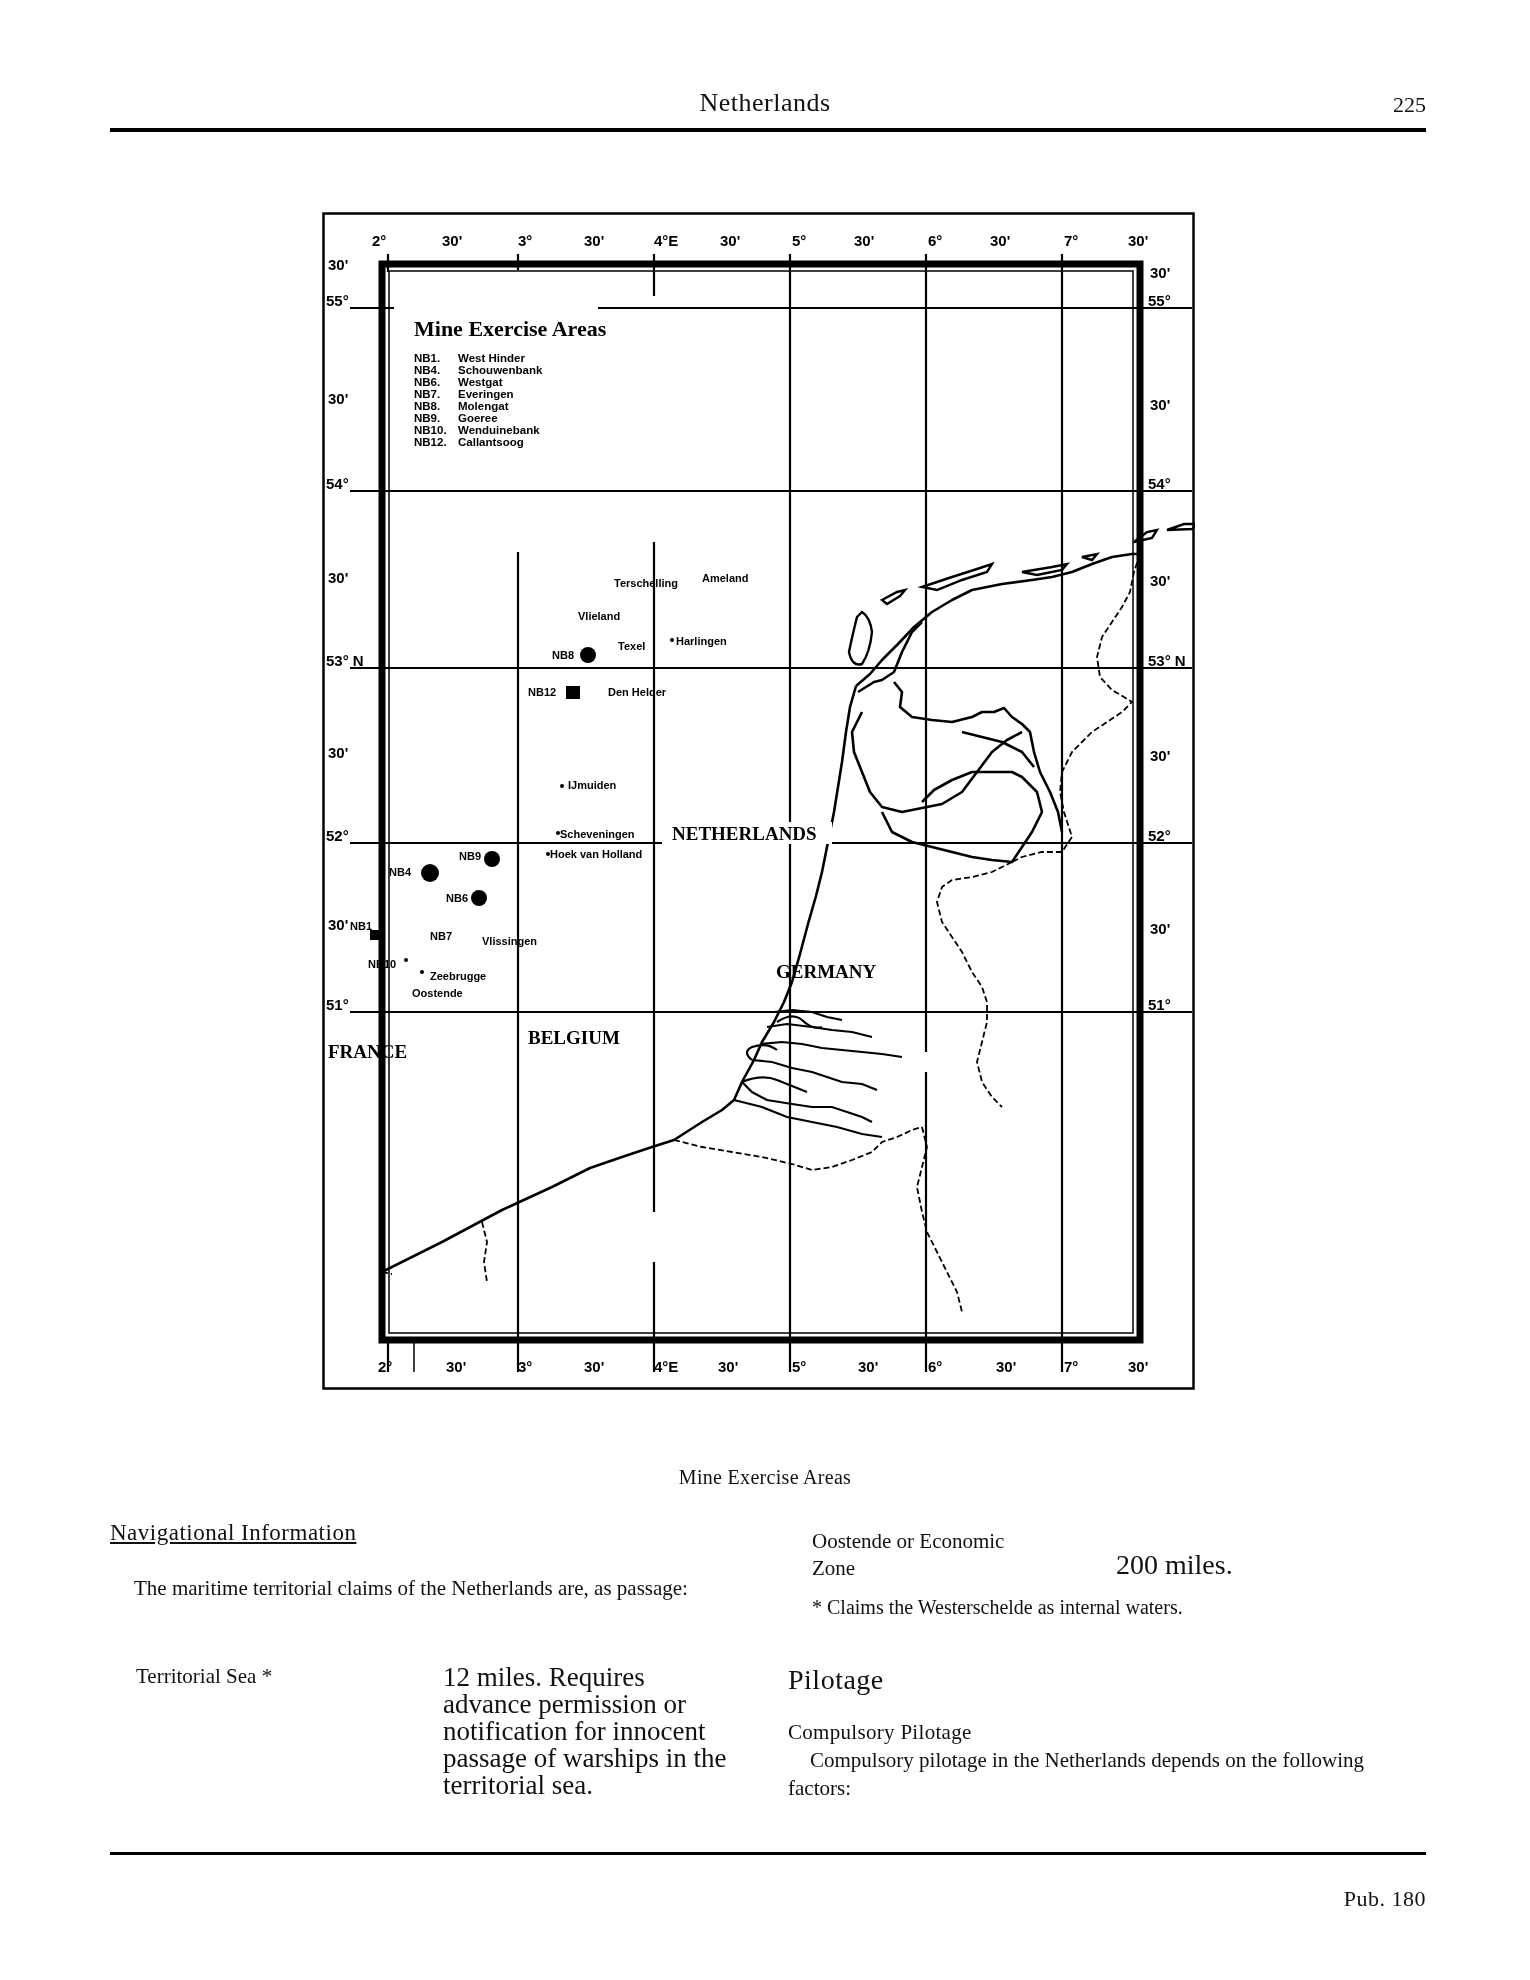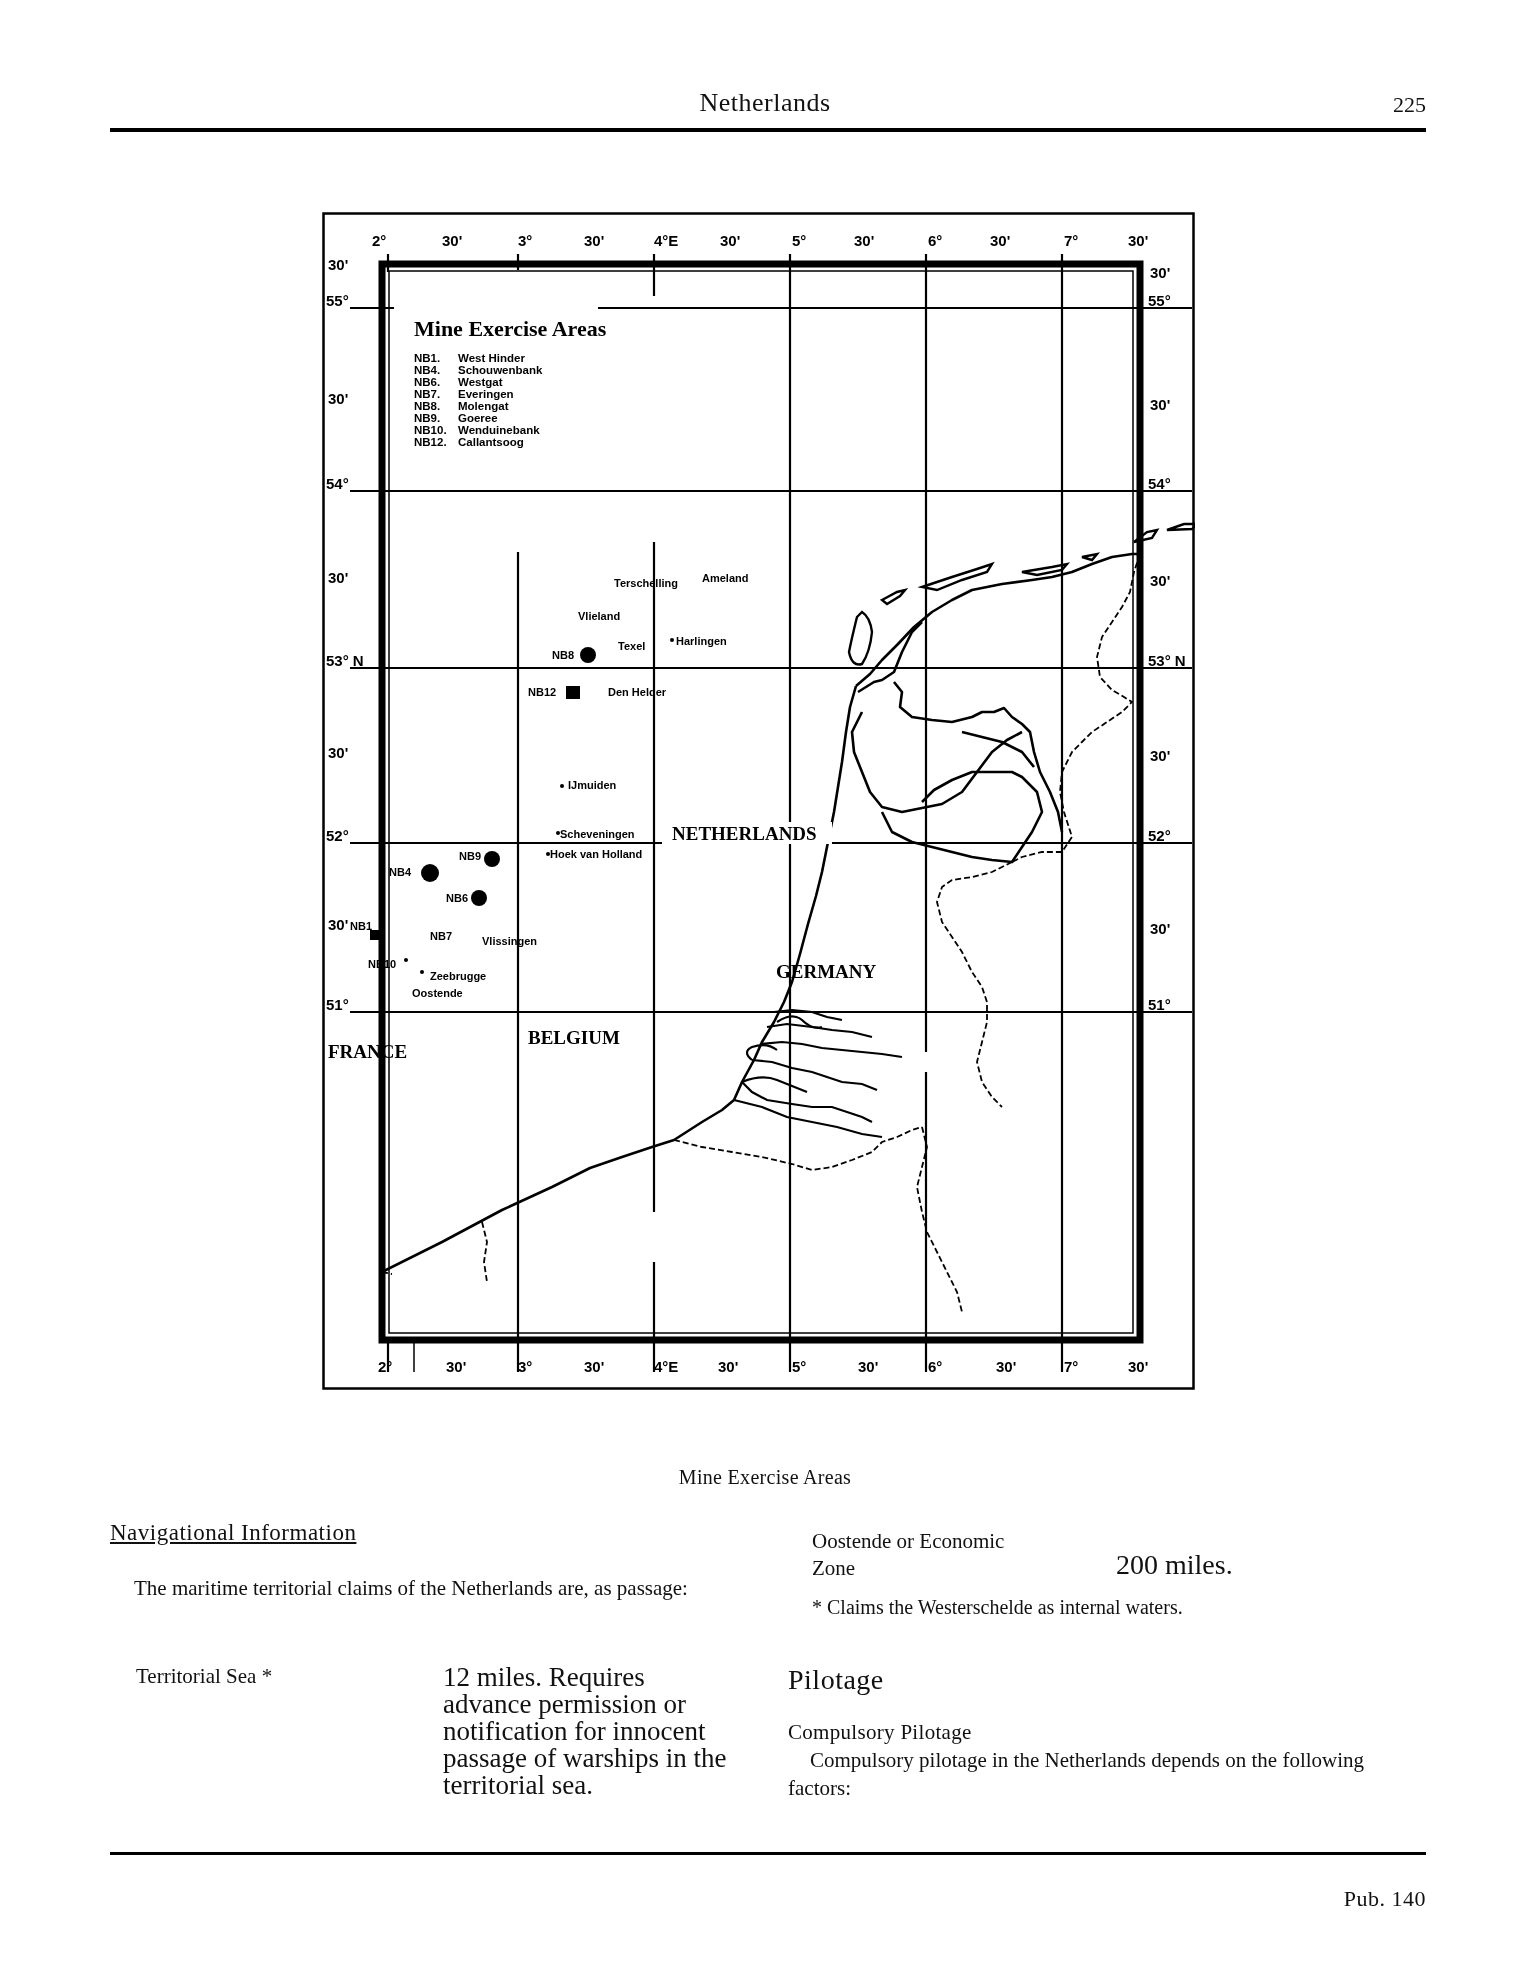--- a/index.html
+++ b/index.html
@@ -261,13 +261,13 @@
 <div class="abs ts-def">12 miles. Requires advance permission or notification for innocent passage of warships in the territorial sea.</div>
 
 <div class="abs fz-term">Oostende or Economic Zone</div>
 <div class="abs fz-def">200 miles.</div>
 <div class="abs footnote">* Claims the Westerschelde as internal waters.</div>
 <div class="abs h-pil">Pilotage</div>
 <div class="abs sub-pil">Compulsory Pilotage</div>
 <div class="abs p-pil">Compulsory pilotage in the Netherlands depends on the following factors:</div>
 
 <div class="abs rule-bottom"></div>
-<div class="abs footer-pub">Pub. 140</div>
+<div class="abs footer-pub">Pub. 180</div>
 
 </body></html>

